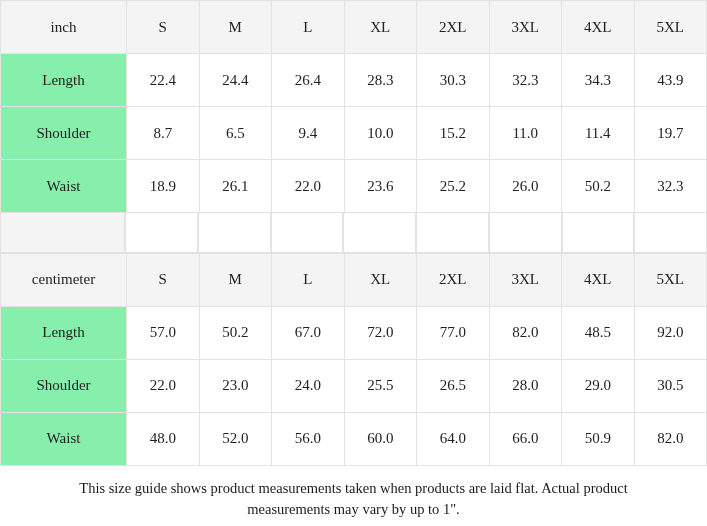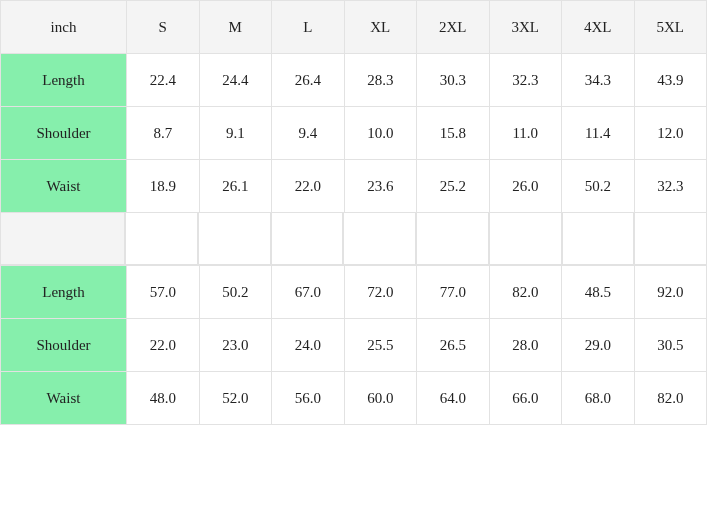--- a/index.html
+++ b/index.html
@@ -103,27 +103,27 @@
         <td>26.4</td>
         <td>28.3</td>
         <td>30.3</td>
         <td>32.3</td>
         <td>34.3</td>
         <td>43.9</td>
       </tr>
       <tr>
         <td class="rowhead">Shoulder</td>
         <td>8.7</td>
-        <td>9.1</td>
+        <td>6.5</td>
         <td>9.4</td>
         <td>10.0</td>
-        <td>15.8</td>
+        <td>15.2</td>
         <td>11.0</td>
         <td>11.4</td>
-        <td>12.0</td>
+        <td>19.7</td>
       </tr>
       <tr>
         <td class="rowhead">Waist</td>
         <td>18.9</td>
         <td>26.1</td>
         <td>22.0</td>
         <td>23.6</td>
         <td>25.2</td>
         <td>26.0</td>
         <td>50.2</td>
@@ -139,20 +139,31 @@
     <div class="spacer-cell rest"></div>
     <div class="spacer-cell rest"></div>
     <div class="spacer-cell rest"></div>
     <div class="spacer-cell rest"></div>
     <div class="spacer-cell rest"></div>
     <div class="spacer-cell rest"></div>
   </div>
 
   <table class="size-table">
     <tbody>
+      <tr class="header-row">
+        <td class="rowhead">centimeter</td>
+        <td>S</td>
+        <td>M</td>
+        <td>L</td>
+        <td>XL</td>
+        <td>2XL</td>
+        <td>3XL</td>
+        <td>4XL</td>
+        <td>5XL</td>
+      </tr>
       <tr>
         <td class="rowhead">Length</td>
         <td>57.0</td>
         <td>50.2</td>
         <td>67.0</td>
         <td>72.0</td>
         <td>77.0</td>
         <td>82.0</td>
         <td>48.5</td>
         <td>92.0</td>
@@ -169,20 +180,21 @@
         <td>30.5</td>
       </tr>
       <tr>
         <td class="rowhead">Waist</td>
         <td>48.0</td>
         <td>52.0</td>
         <td>56.0</td>
         <td>60.0</td>
         <td>64.0</td>
         <td>66.0</td>
-        <td>68.0</td>
+        <td>50.9</td>
         <td>82.0</td>
       </tr>
     </tbody>
   </table>
 
+  <div class="note">This size guide shows product measurements taken when products are laid flat. Actual product measurements may vary by up to 1".</div>
 
 </div>
 
 </body></html>

